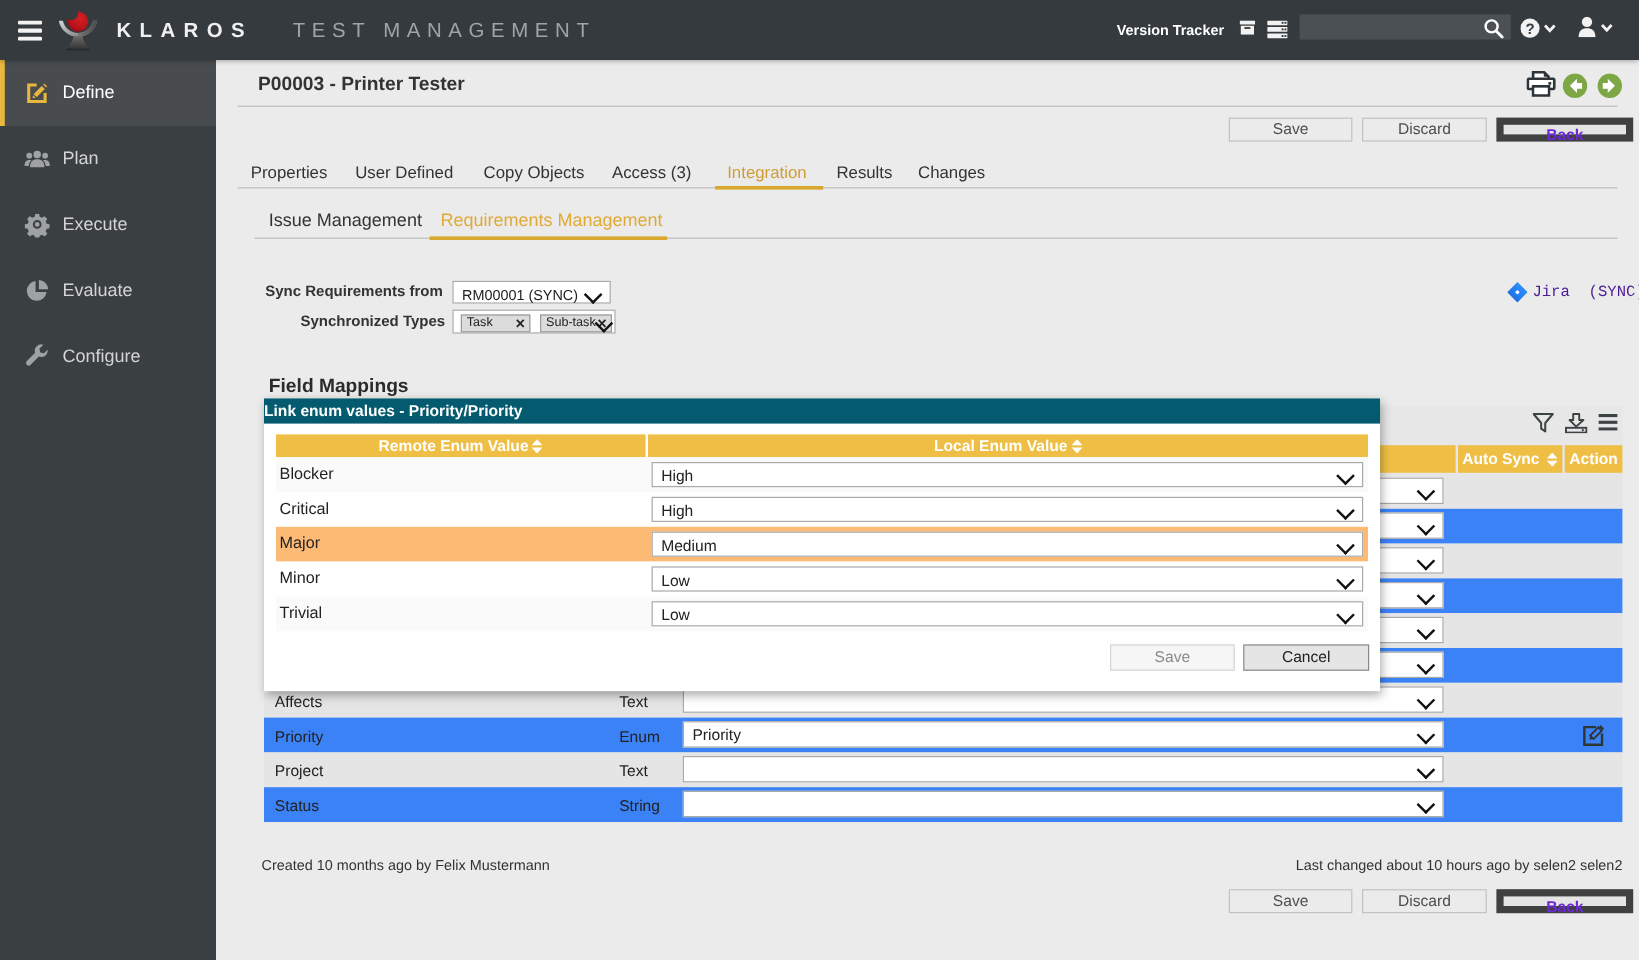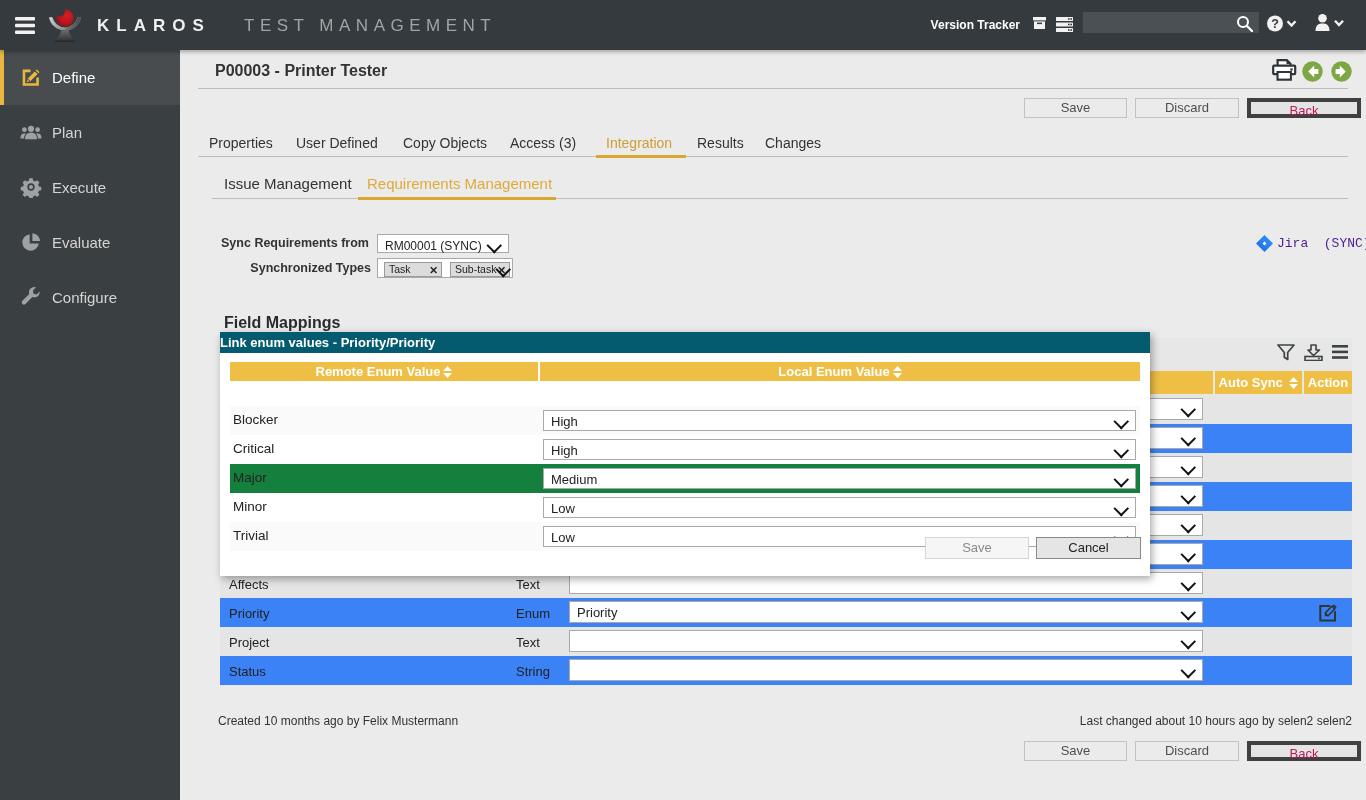--- a/index.html
+++ b/index.html
@@ -17,41 +17,41 @@
   .nav-item { position:absolute; left:0; width:180px; height:55px;padding-left:24px; }
   .nav-item.active { background:#484c4f; border-left:4px solid #eab73e; }
   .nav-label { position:absolute; left:52px; top:18.5px; font-size:15px; color:#d4d4d4; }
   .nav-item.active .nav-label { color:#fff; left:48px; }
   .nav-ico { position:absolute; left:20px; top:16px; width:22px; height:22px; }
   .nav-item.active .nav-ico { left:16px; }
 
   
   .hairline { background:#bdbdbd; height:1px; }
   .btn { position:absolute; height:20px; background:#ebebeb; border:1px solid #c2c2c2; color:#4e4e4e; font-size:13px; text-align:center; line-height:18px; }
-  .btn.primary { border:4px solid #404040; background:#e4e4e4; color:#be185d; font-weight:normal; }
+  .btn.primary { border:6px solid #404040; background:#e4e4e4; color:#6d28d9; font-weight:bold; }
   .sel { position:absolute; background:#fff; border:1px solid #a9a9a9; font-size:13px; color:#222; }
   .sel .val { position:absolute; left:7px; top:3px; }
   .sel::after { content:""; position:absolute; right:9px; top:4.5px; width:8.5px; height:8.5px; border-right:2.8px solid #111; border-bottom:2.8px solid #111; transform:rotate(45deg); transform-origin:center; }
   .chip { top:2.5px; height:15px; line-height:13.5px; background:#dcdcdc; border:1px solid #9a9a9a; padding:0 3px 0 4px; font-size:10.5px; color:#222; }
   .chip b { position:absolute; right:3px; top:1px; font-size:10.5px; }
 
   .sel.ms::after { right:4px; }
   
   .th { position:absolute; background:#efbf45; color:#fff; font-weight:bold; font-size:13px; }
   .trow { position:absolute; left:0; width:1132px; height:29px; }
   .trow.odd { background:#e5e5e5; }
   .trow.even { background:#3b82f6; }
   .trow .rl { position:absolute; left:9px; top:8px; font-size:13px; color:#222; }
   .trow .rt { position:absolute; left:296px; top:8px; font-size:13px; color:#222; }
   .trow .rsel { left:349px; top:3.5px; width:634px; height:22px; }
 
   
   #modal { left:220px; top:332px; width:930px; height:244px; background:#fff; z-index:40; box-shadow:2px 3px 8px rgba(0,0,0,.35); }
   #modal-title { position:absolute; left:0; top:0; width:930px; height:21px; background:#045b6f; color:#fff; font-size:13px; font-weight:bold; line-height:21px; padding-left:0; }
-  .mrow { position:absolute; left:10px; width:910px; height:29px; background:#fff;margin-top:25px; }
+  .mrow { position:absolute; left:10px; width:910px; height:29px; background:#fff; }
   .mrow .ml { position:absolute; left:3px; top:5.5px; font-size:13.5px; color:#222; }
   .mrow .msel { left:313px; top:4px; width:593px; height:21px; }
 </style>
 </head>
 <body>
 <div id="root">
 
   <div id="header" class="abs">
 
     <svg class="abs" style="left:15px;top:17px" width="20" height="17" viewBox="0 0 20 17">
@@ -356,21 +356,21 @@
         <div class="sel msel">
           <span class="val">High</span>
         </div>
       </div>
     <div class="mrow" style="top:78px;">
         <span class="ml">Critical</span>
         <div class="sel msel">
           <span class="val">High</span>
         </div>
       </div>
-    <div class="mrow" style="top:107px;background:#15803d;">
+    <div class="mrow" style="top:107px;background:#fdba74;">
         <span class="ml">Major</span>
         <div class="sel msel">
           <span class="val">Medium</span>
         </div>
       </div>
     <div class="mrow" style="top:136px;">
         <span class="ml">Minor</span>
         <div class="sel msel">
           <span class="val">Low</span>
         </div>

